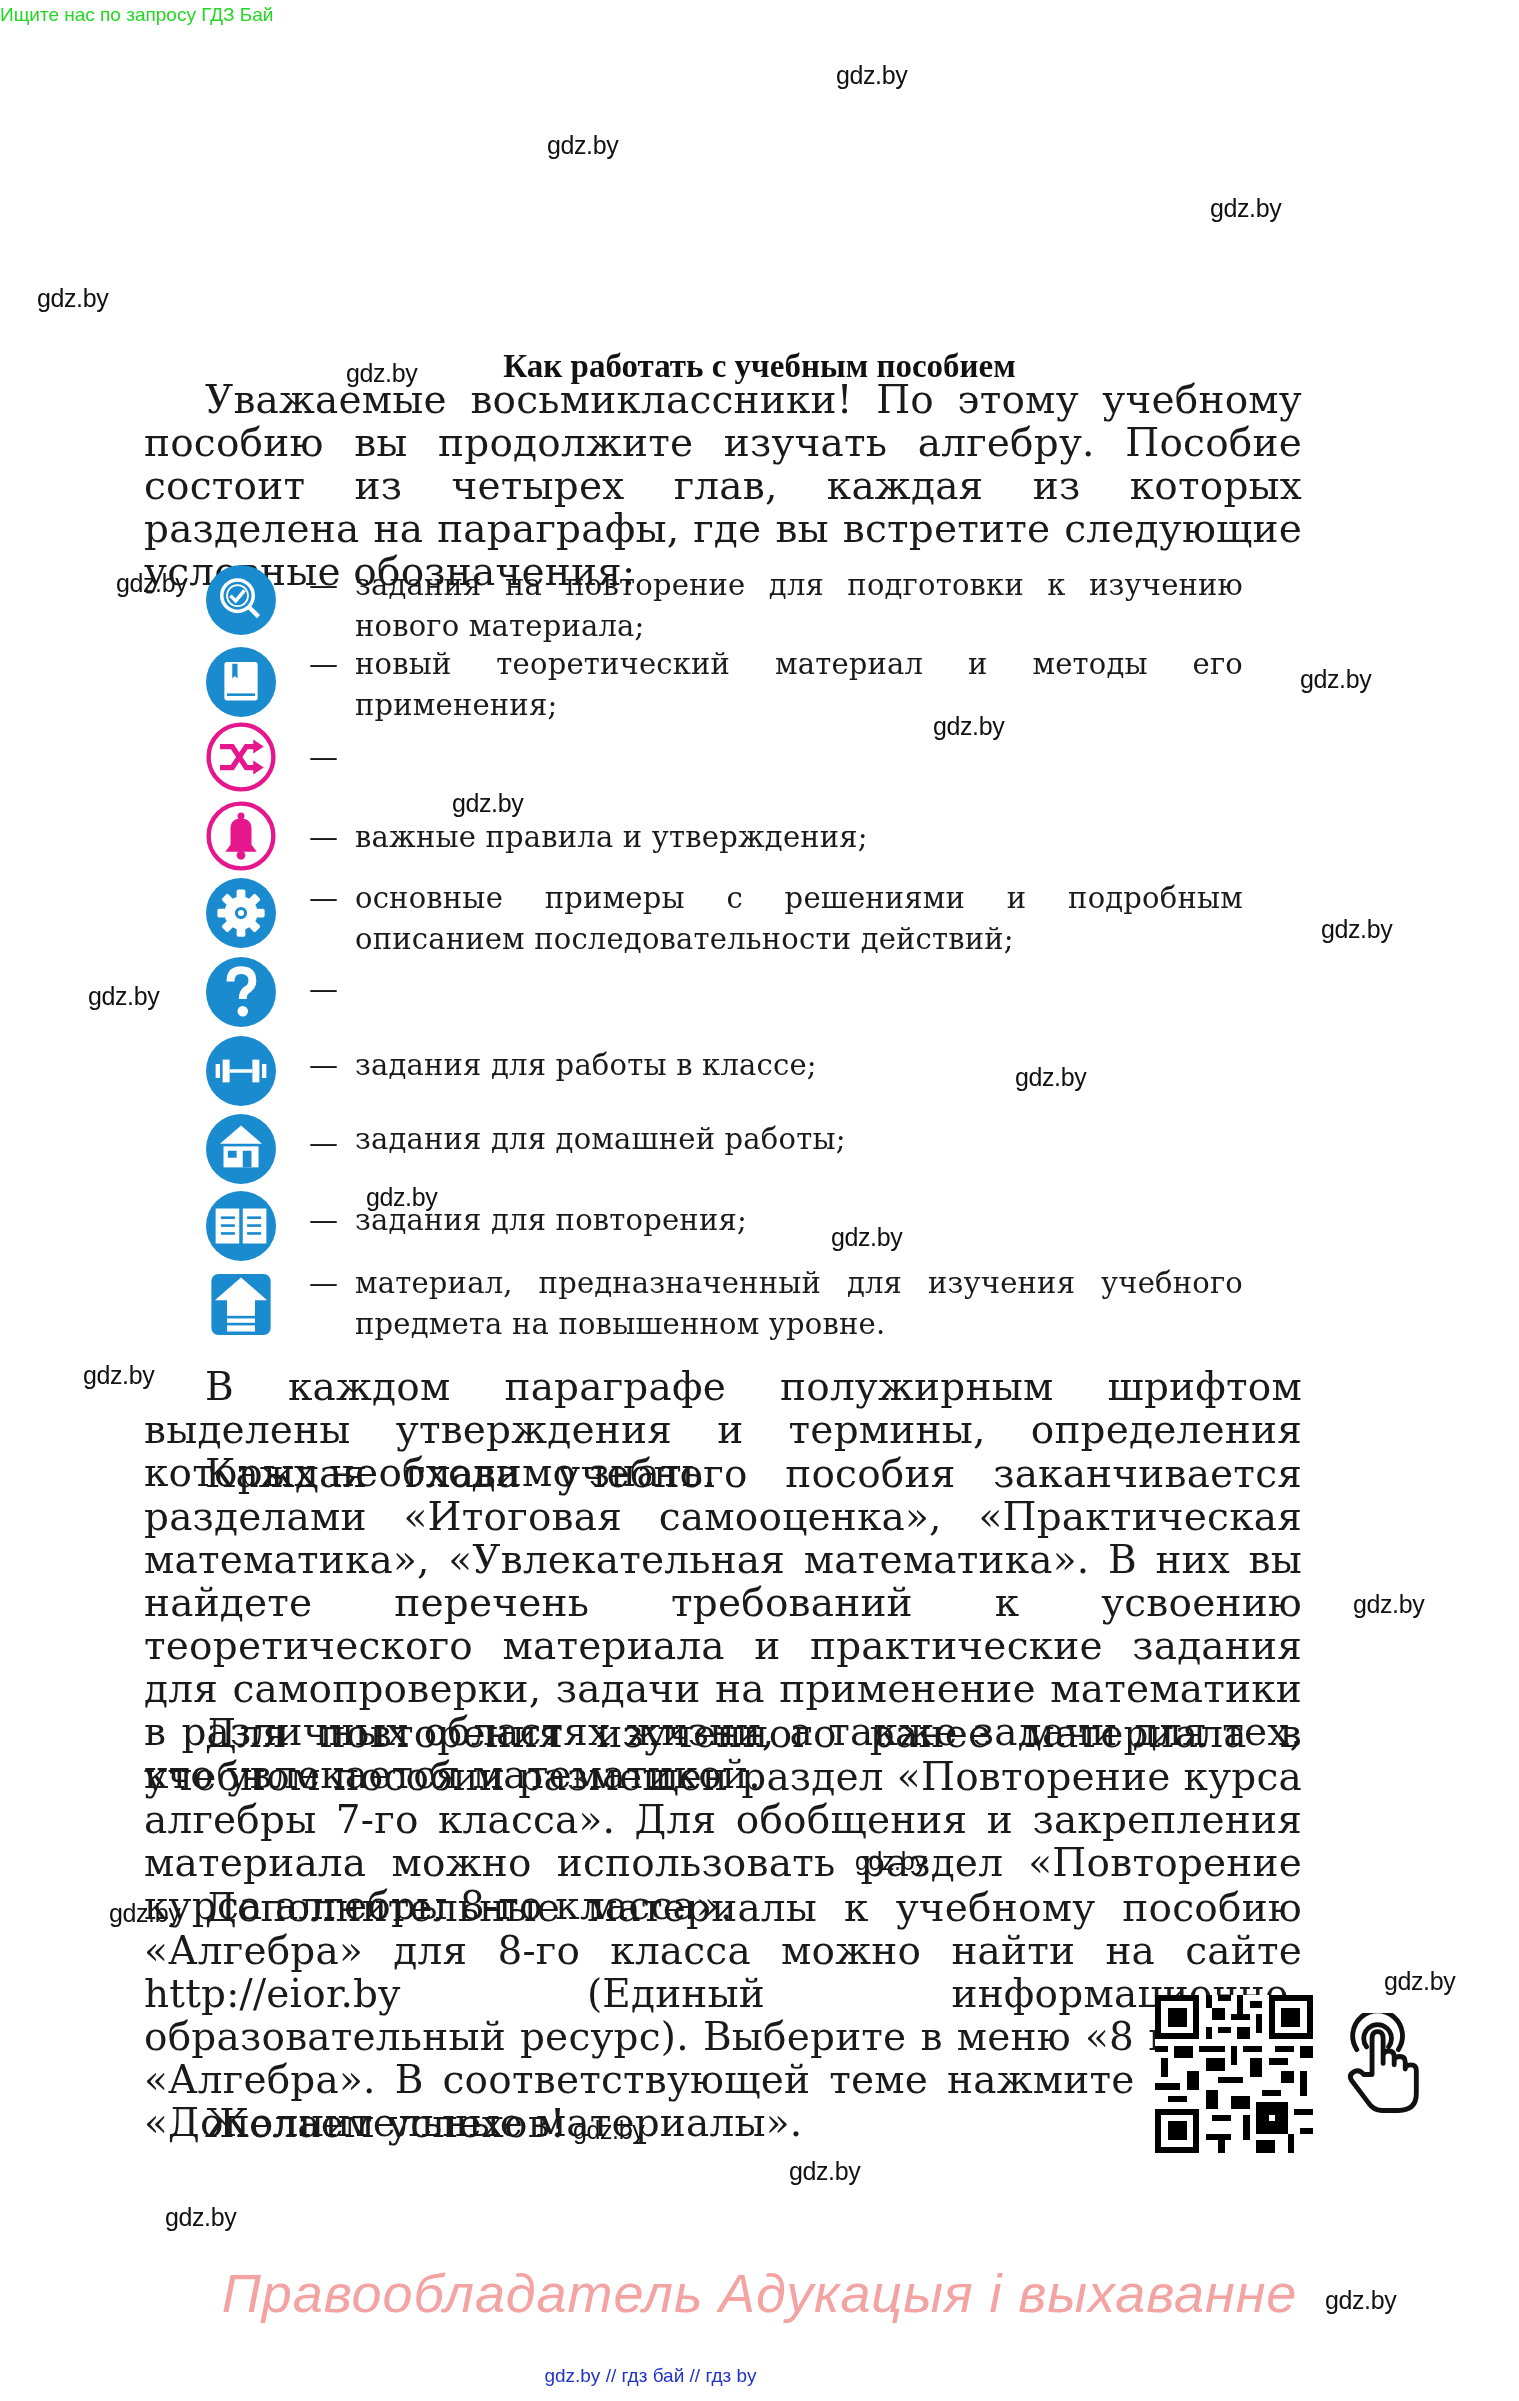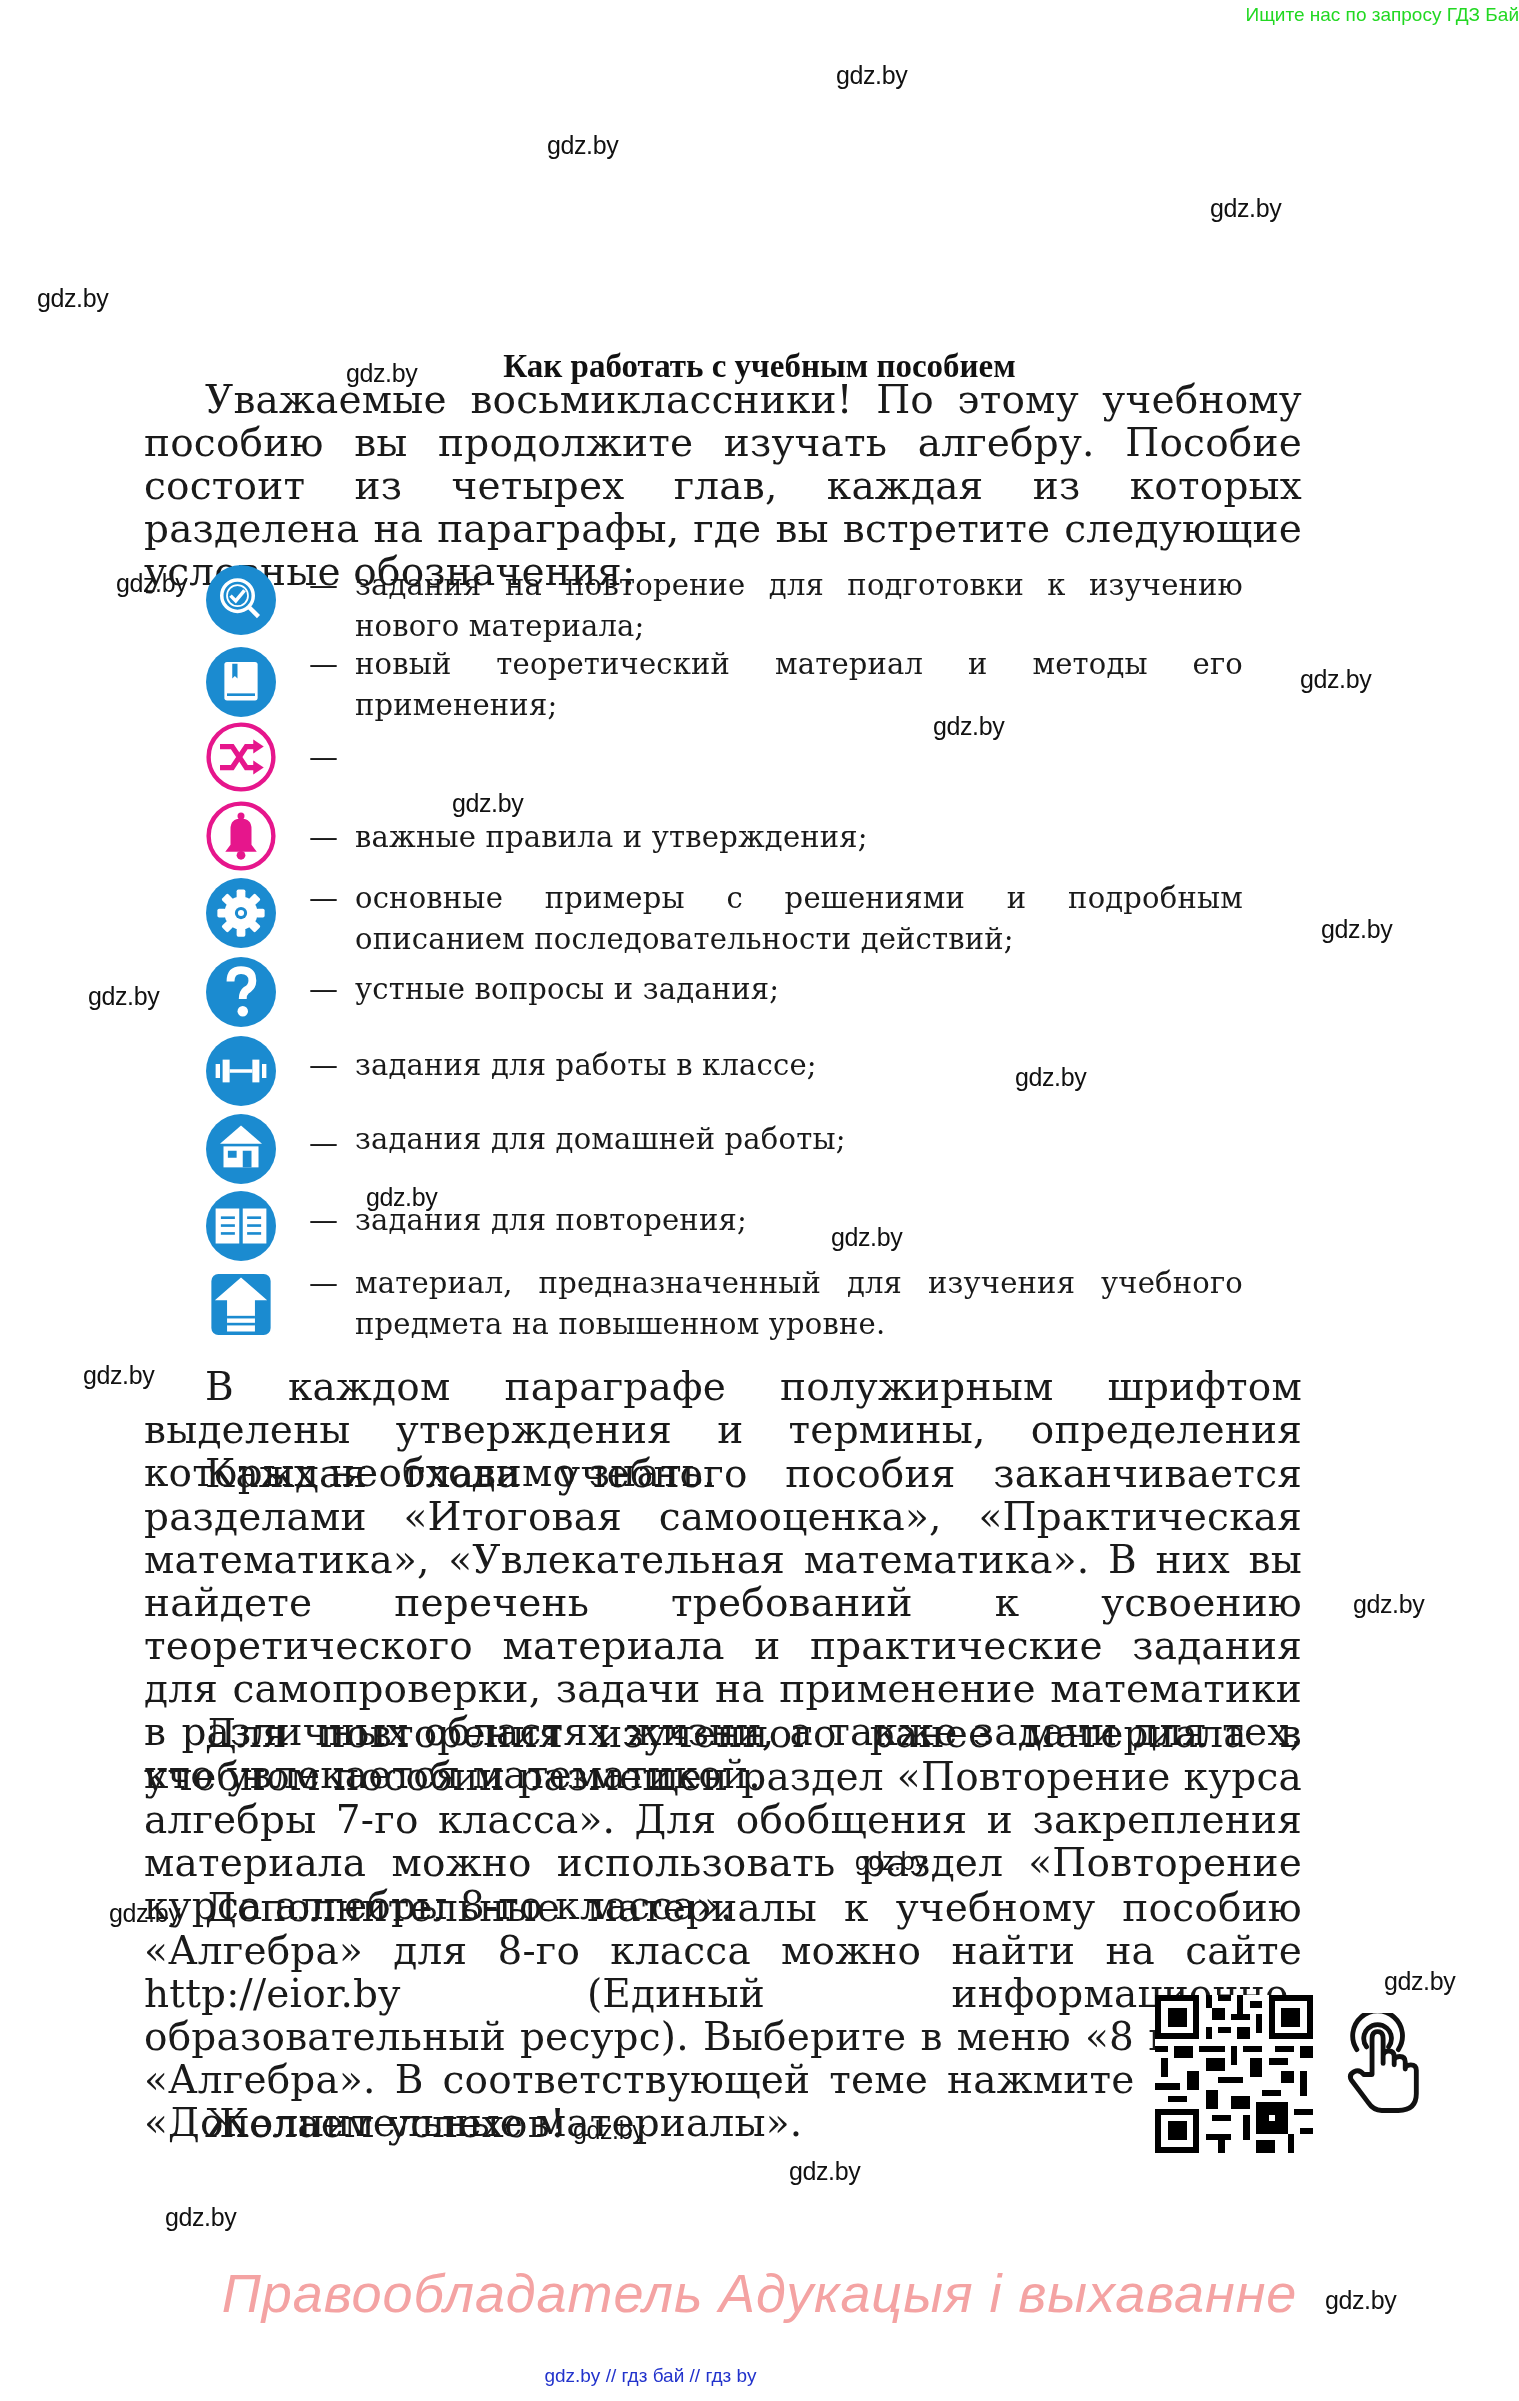--- a/index.html
+++ b/index.html
@@ -1,18 +1,18 @@
 <!DOCTYPE html>
 <html style="font-size:14px"><head>
 <meta charset="utf-8">
 <style>
   html, body { margin:0; padding:0; background:#ffffff; }
   body { width:1519px; height:2401px; position:relative; overflow:hidden; font-family:"DejaVu Serif", serif; color:#1a1a1a; }
   .abs { position:absolute; }
-  .banner { top:3.5px; left:0; width:1519px; text-align:right; font-family:"Liberation Sans", sans-serif; font-size:19px; color:#22d822; }
+  .banner { top:3.5px; left:0; width:1519px; text-align:left; font-family:"Liberation Sans", sans-serif; font-size:19px; color:#22d822; }
   .wm { font-family:"Liberation Sans", sans-serif; font-size:25px; color:#111; white-space:nowrap; letter-spacing:-0.4px; }
   .title { top:308px; left:0; width:1519px; text-align:center; font-family:"Liberation Serif", serif; font-weight:bold; font-size:33px; color:#111;margin-top:40px; }
   .para { left:144px; width:1158px; font-size:39px; line-height:43px; text-align:justify; text-align-last:left; hyphens:manual; font-family:"DejaVu Serif", serif; letter-spacing:0.2px; }
   .para .ind { display:inline-block; width:61px; }
   .legend-item { left:206px; width:1037px; }
   .legend-icon { position:absolute; left:0; width:70px; height:70px; }
   .legend-dash { position:absolute; left:103px; top:0; font-size:29px; line-height:41px; }
   .legend-text { position:absolute; left:149px; width:888px; top:0; font-size:29px; line-height:41px; text-align:justify; text-align-last:left; letter-spacing:0.2px; }
   .qr { left:1155px; top:1995px; width:158px; height:158px; }
   .hand { left:1343px; top:2013px; width:83px; height:105px; }
@@ -124,21 +124,20 @@
     <span class="legend-text">основные примеры с решениями и подробным описанием последовательности действий;</span>
   </div>
 
   <div class="abs legend-item" style="top:957px; height:70px;">
     <svg class="legend-icon" style="top:0;" viewBox="0 0 80 80">
       <circle cx="40" cy="40" r="40" fill="#1b8bd0"></circle>
       <path d="M28 28 Q28 15 40 15 Q53 15 53 27 Q53 34 46 38 Q42 41 42 48" fill="none" stroke="#fff" stroke-width="9"></path>
       <circle cx="42" cy="62" r="6" fill="#fff"></circle>
     </svg>
     <span class="legend-dash" style="top:12.3px;">—</span>
-    <span class="legend-text" style="top:12.3px;">устные вопросы и задания;</span>
   </div>
 
   <div class="abs legend-item" style="top:1036px; height:70px;">
     <svg class="legend-icon" style="top:0;" viewBox="0 0 80 80">
       <circle cx="40" cy="40" r="40" fill="#1b8bd0"></circle>
       <g fill="#fff">
         <rect x="11" y="32" width="5" height="16"></rect>
         <rect x="19" y="27" width="8" height="26"></rect>
         <rect x="27" y="38" width="26" height="4"></rect>
         <rect x="53" y="27" width="8" height="26"></rect>

